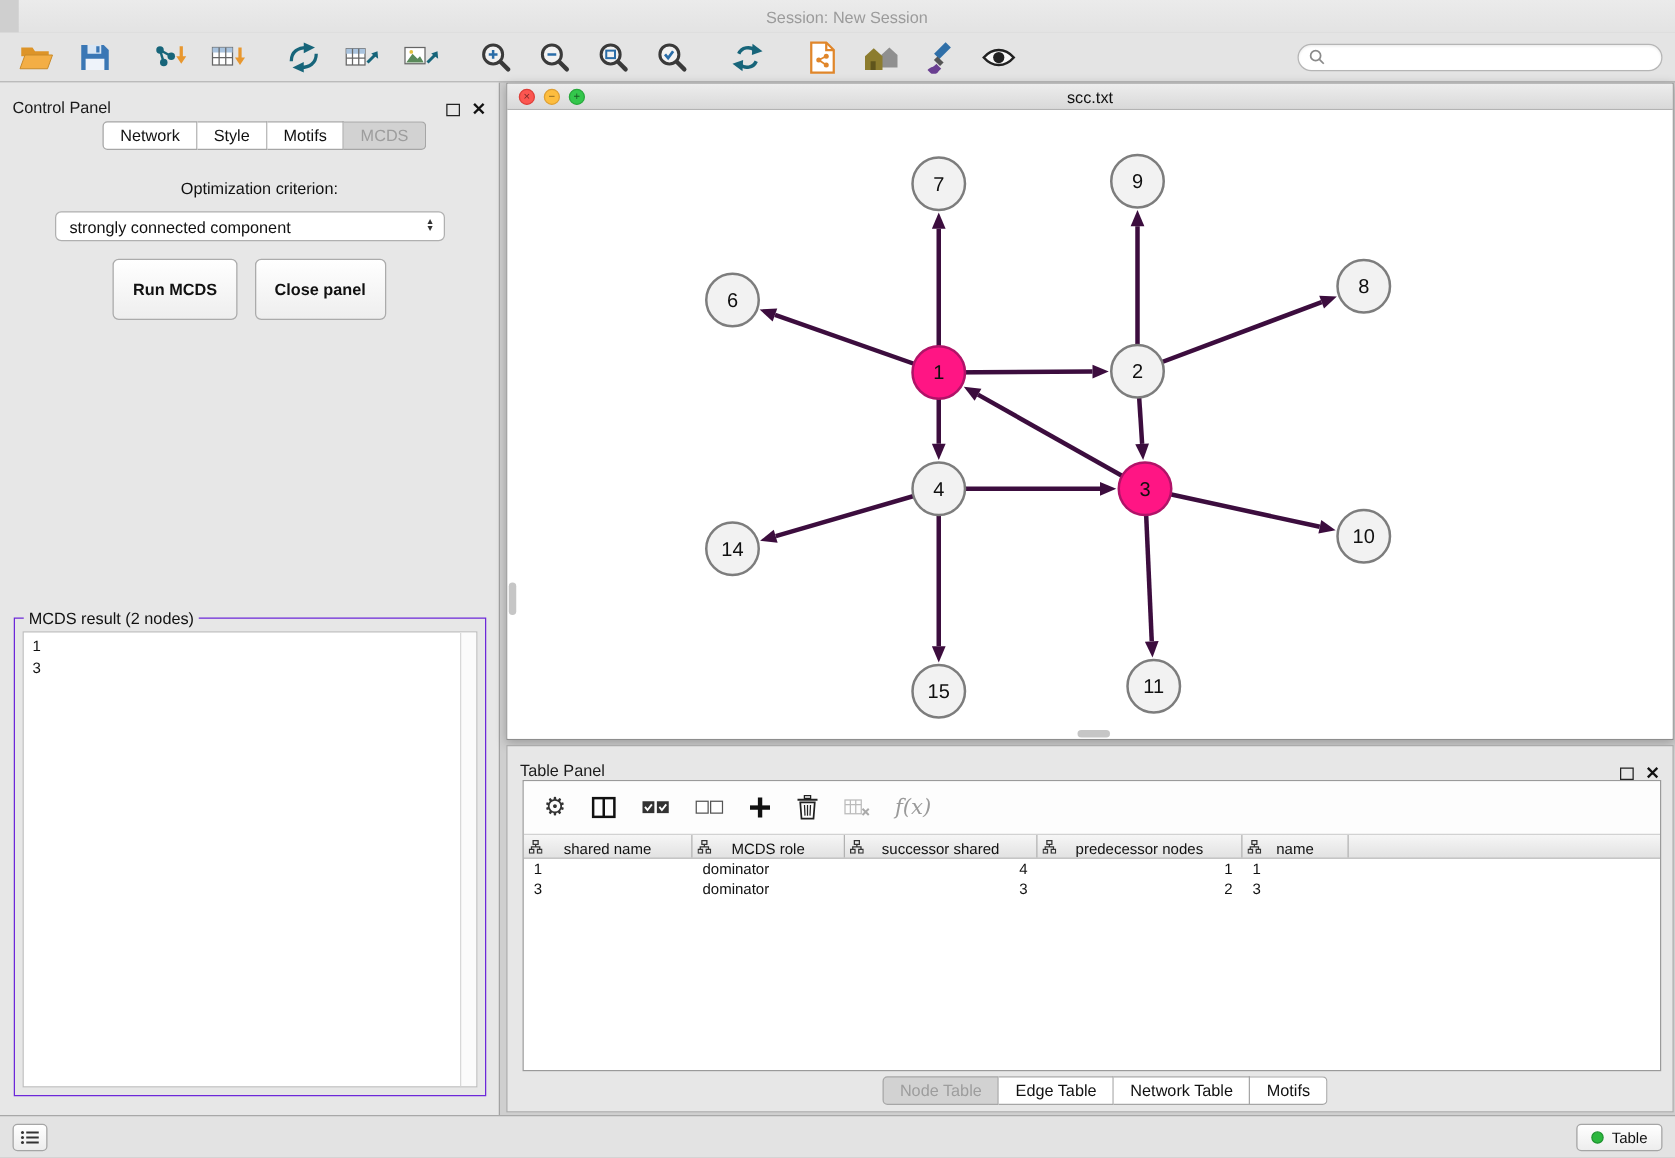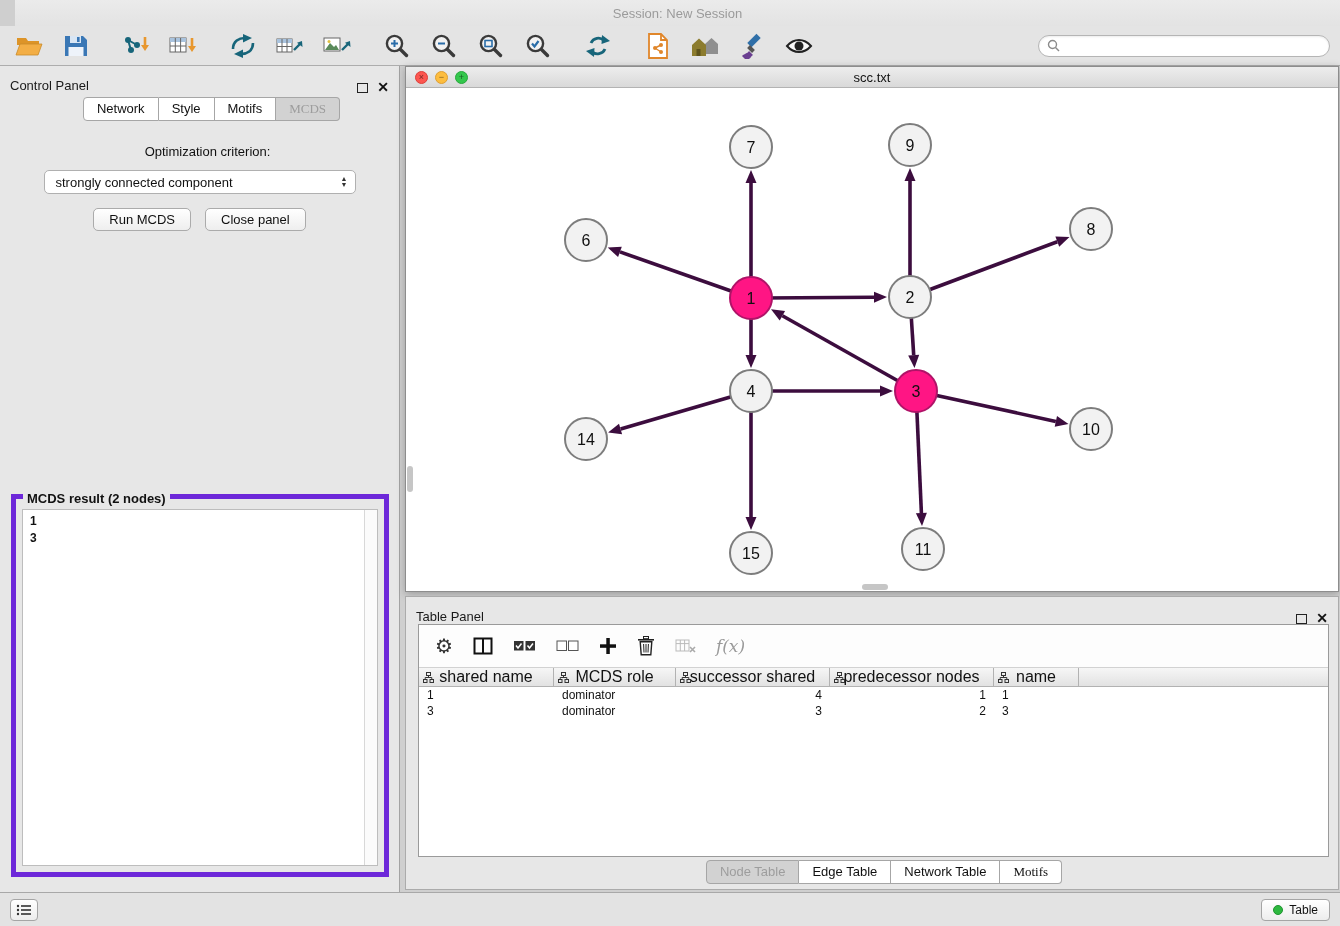--- a/index.html
+++ b/index.html
@@ -30,35 +30,35 @@
     background:#e7e7e7; border-right:1px solid #a3a3a3; }
   .panel-header { height:27px; display:flex; align-items:flex-end; padding:0 10px;
     font-size:13px; color:#1a1a1a; }
   .panel-header .spacer { flex:1; }
   .float-icon { width:11px; height:10px; border:1.5px solid #222; margin-left:10px; }
   .close-icon { margin-left:9px; font-size:14px; font-weight:bold; color:#111; line-height:12px; }
   .cp-tabs { display:flex; justify-content:center; margin-top:4px; }
   .seg-tab { border:1px solid #a6a6a6; border-left:none; background:#fff; padding:3px 13px;
     font-size:13px; color:#111; cursor:default; }
   .seg-tab:first-child { border-left:1px solid #a6a6a6; border-radius:4px 0 0 4px;margin-left:24px; }
-  .seg-tab:last-child { border-radius:0 4px 4px 0;font-family:Liberation Serif, serif; }
+  .seg-tab:last-child { border-radius:0 4px 4px 0; }
   .seg-tab.active { background:#d2d2d2; color:#9d9d9d; }
   .cp-content { margin-top:23px; text-align:center; }
   .opt-label { font-size:13px; color:#111; margin-bottom:11px;padding-left:16px; }
   .combo { width:312px; height:24px; margin:0 auto; background:#fff; border:1px solid #b0b0b0;
     border-radius:5px; display:flex; align-items:center; padding:0 7px 0 11px; font-size:13px;
     color:#111;justify-content:space-between; }
   .combo .arrows { margin-left:auto; display:flex; flex-direction:column; font-size:7px;
     line-height:6px; color:#333; }
   .btn-row { margin-top:14px; display:flex; justify-content:center; gap:14px; }
   .mac-btn { background:linear-gradient(#ffffff,#eeeeee); border:1px solid #ababab;
-    border-radius:5px; padding:3px 15px; font-size:13px; color:#111;
-    font-family:"Liberation Sans", sans-serif; }
+    border-radius:5px; padding:16px 15px; font-size:13px; color:#111;
+    font-family:"Liberation Sans", sans-serif;font-weight:bold; }
   .result-box { position:absolute; left:11px; right:10px; top:428px; bottom:15px;
-    border:5px solid #6d28d9;font-weight:bold; }
+    border:1px solid #6d28d9; }
   .result-box-label { position:absolute; top:-8px; left:7px; background:#e7e7e7;
     padding:0 4px; font-size:13px; color:#111; }
   .result-list { position:absolute; left:6px; right:6px; top:10px; bottom:6px; background:#fff;
     border:1px solid #bdbdbd; padding:3px 16px 3px 7px; font-size:12px; overflow:hidden; }
   .result-list .scroll-col { position:absolute; top:0; right:0; bottom:0; width:13px;
     border-left:1px solid #d8d8d8; background:#fbfbfb; }
   .result-item { line-height:17px; color:#111; }
 
   
   .network-window { position:absolute; left:405px; top:66px; width:934px; height:526px;
@@ -83,22 +83,22 @@
     background:#e7e7e7; border:1px solid #ababab; }
   .tp-body { position:absolute; left:12px; right:9px; top:27px; bottom:32px; background:#fff;
     border:1px solid #9a9a9a; overflow:hidden; }
   .tp-toolbar { height:43px; display:flex; align-items:center; gap:20px; padding:0 16px;
     background:#fdfdfd; border-bottom:1px solid #d2d2d2; }
   .tp-tool { display:flex; align-items:center; justify-content:center; }
   .gear-glyph { font-size:20px; color:#333; line-height:20px; }
   .fx-label { font-family:"DejaVu Serif", serif; font-style:italic; font-size:17px; color:#9a9a9a; }
   .tp-colheader { display:flex; height:19px; background:linear-gradient(#f6f6f6,#e2e2e2);
     border-bottom:1px solid #b2b2b2; }
-  .tp-col { position:relative; border-right:1px solid #b2b2b2; font-size:16px; display:flex;
-    align-items:flex-start; justify-content:center; color:#111; background:transparent; }
+  .tp-col { position:relative; border-right:1px solid #b2b2b2; font-size:12px; display:flex;
+    align-items:flex-end; justify-content:center; color:#111; background:transparent; }
   .tp-col svg { position:absolute; left:4px; top:4px; }
   .tp-row { display:flex; height:16px; }
   .tp-cell { font-size:12px; line-height:16px; padding:0 8px; color:#111; overflow:hidden;
     white-space:nowrap; }
   .tp-tabs { position:absolute; bottom:5px; left:0; right:0; display:flex; justify-content:center; }
 
   
   .statusbar { position:absolute; left:0; right:0; bottom:0; height:34px; background:#e3e3e3;
     border-top:1px solid #a8a8a8; display:flex; align-items:center; padding:0 10px; }
   .console-btn { width:28px; height:22px; background:linear-gradient(#fff,#ededed);

